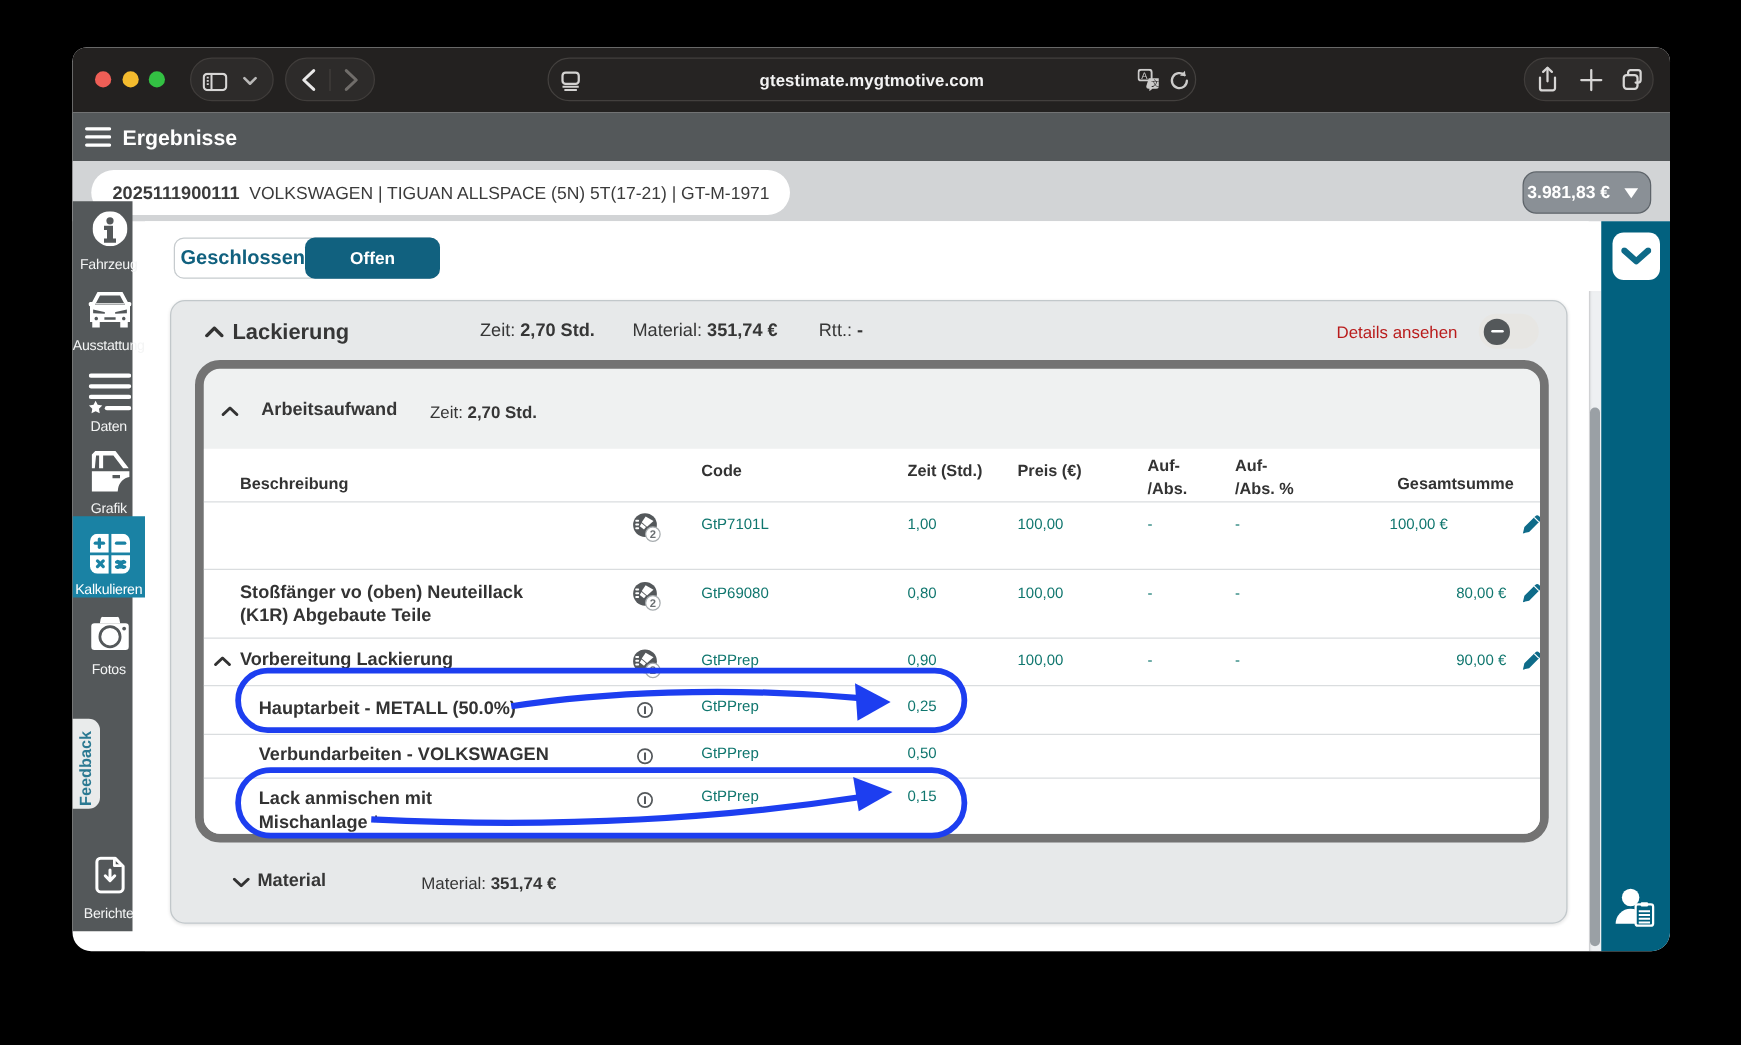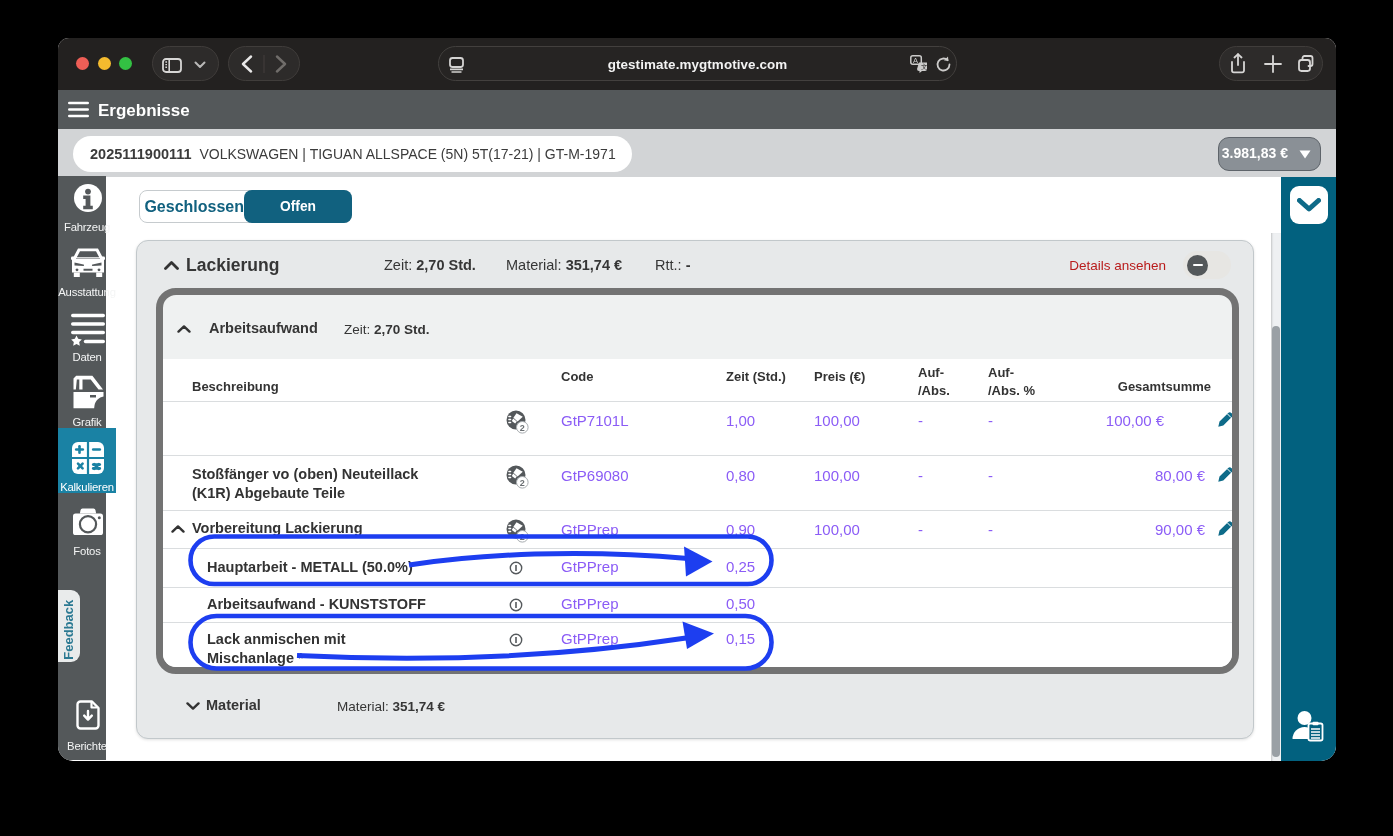--- a/index.html
+++ b/index.html
@@ -4,33 +4,33 @@
 <style>
   html,body{margin:0;padding:0}
   body{width:1393px;height:836px;background:#000;font-family:"Liberation Sans",sans-serif;position:relative;overflow:hidden}
   .a{position:absolute}
   .win{position:absolute;left:58px;top:38px;width:1278px;height:723px;border-radius:11px 11px 15px 15px;overflow:hidden;background:#fff}
   .chrome{position:absolute;left:0;top:0;width:1278px;height:52px;background:#232120}
   .tl{position:absolute;width:13px;height:13px;border-radius:50%}
   .cpill{position:absolute;top:8px;height:35px;border-radius:17.5px;background:#2d2b2a;border:1px solid #403d3b;box-sizing:border-box}
   .hdr{position:absolute;left:0;top:52px;width:1278px;height:39px;background:#54585a}
   .vbar{position:absolute;left:0;top:91px;width:1278px;height:48px;background:#d2d4d6}
-  .side{position:absolute;left:0;top:138px;width:48px;height:584px;background:#54585a}
+  .side{position:absolute;left:0;top:123px;width:48px;height:584px;background:#54585a}
   .slabel{position:absolute;left:-11px;width:80px;text-align:center;font-size:11.3px;letter-spacing:-.2px;color:#f4f5f5;white-space:nowrap}
   .main{position:absolute;left:58px;top:139px;width:1155px;height:584px;background:#fff}
   .teal{position:absolute;left:1223px;top:139px;width:55px;height:584px;background:#02617f;border-radius:0 0 14px 0}
   .sbtrack{position:absolute;left:1213px;top:195px;width:10px;height:528px;background:#eef0f2;box-shadow:inset 2px 0 2px -1px rgba(0,0,0,.18)}
   .sbthumb{position:absolute;left:1214px;top:288px;width:8px;height:431px;background:#9aa0a5;border-radius:4px}
   .card{position:absolute;left:20px;top:63px;width:1118px;height:499px;background:#e7e9ea;border:1px solid #c2c8cb;border-radius:12px;box-sizing:border-box;box-shadow:0 1px 3px rgba(0,0,0,.12)}
   .icard{position:absolute;left:18px;top:46px;width:1083px;height:387px;background:#eff1f1;border:7px solid #737373;border-radius:20px;box-sizing:border-box;overflow:hidden}
   .tbl{position:absolute;left:0;top:64px;width:1081px;height:321px;background:#fff}
   .brow{position:absolute;left:0;width:1081px;border-top:1px solid #dadddf}
   .b{font-weight:bold}
   .dk{color:#363636}
-  .num{font-size:15px;color:#8b5cf6}
+  .num{font-size:12px;color:#0f766e}
   .desc{font-size:14.5px;line-height:19px;font-weight:bold;color:#333}
   .thd{font-size:13px;font-weight:bold;color:#333}
   svg{display:block}
 </style>
 </head>
 <body>
 <div class="win">
 <div class="chrome">
   <div class="tl" style="left:18px;top:19px;background:#ee5e56"></div>
   <div class="tl" style="left:39.5px;top:19px;background:#f4bb2e"></div>
@@ -301,21 +301,21 @@
         </svg>
 
         <div class="a desc" style="left:44px;top:199px">Hauptarbeit - METALL (50.0%)</div>
         <svg class="a" style="left:346px;top:202px" width="14" height="14" viewBox="0 0 14 14">
           <circle cx="7" cy="7" r="5.7" fill="none" stroke="#55595c" stroke-width="1.4"></circle>
           <line x1="7" y1="3.9" x2="7" y2="10.1" stroke="#55595c" stroke-width="1.6"></line>
         </svg>
         <div class="a num" style="left:398px;top:199px">GtPPrep</div>
         <div class="a num" style="left:563px;top:199px">0,25</div>
 
-        <div class="a desc" style="left:44px;top:236px">Arbeitsaufwand - KUNSTSTOFF</div>
+        <div class="a desc" style="left:44px;top:236px">Verbundarbeiten - VOLKSWAGEN</div>
         <svg class="a" style="left:346px;top:239px" width="14" height="14" viewBox="0 0 14 14">
           <circle cx="7" cy="7" r="5.7" fill="none" stroke="#55595c" stroke-width="1.4"></circle>
           <line x1="7" y1="3.9" x2="7" y2="10.1" stroke="#55595c" stroke-width="1.6"></line>
         </svg>
         <div class="a num" style="left:398px;top:236px">GtPPrep</div>
         <div class="a num" style="left:563px;top:236px">0,50</div>
 
         <div class="a desc" style="left:44px;top:271px">Lack anmischen mit<br>Mischanlage *</div>
         <svg class="a" style="left:346px;top:274px" width="14" height="14" viewBox="0 0 14 14">
           <circle cx="7" cy="7" r="5.7" fill="none" stroke="#55595c" stroke-width="1.4"></circle>

